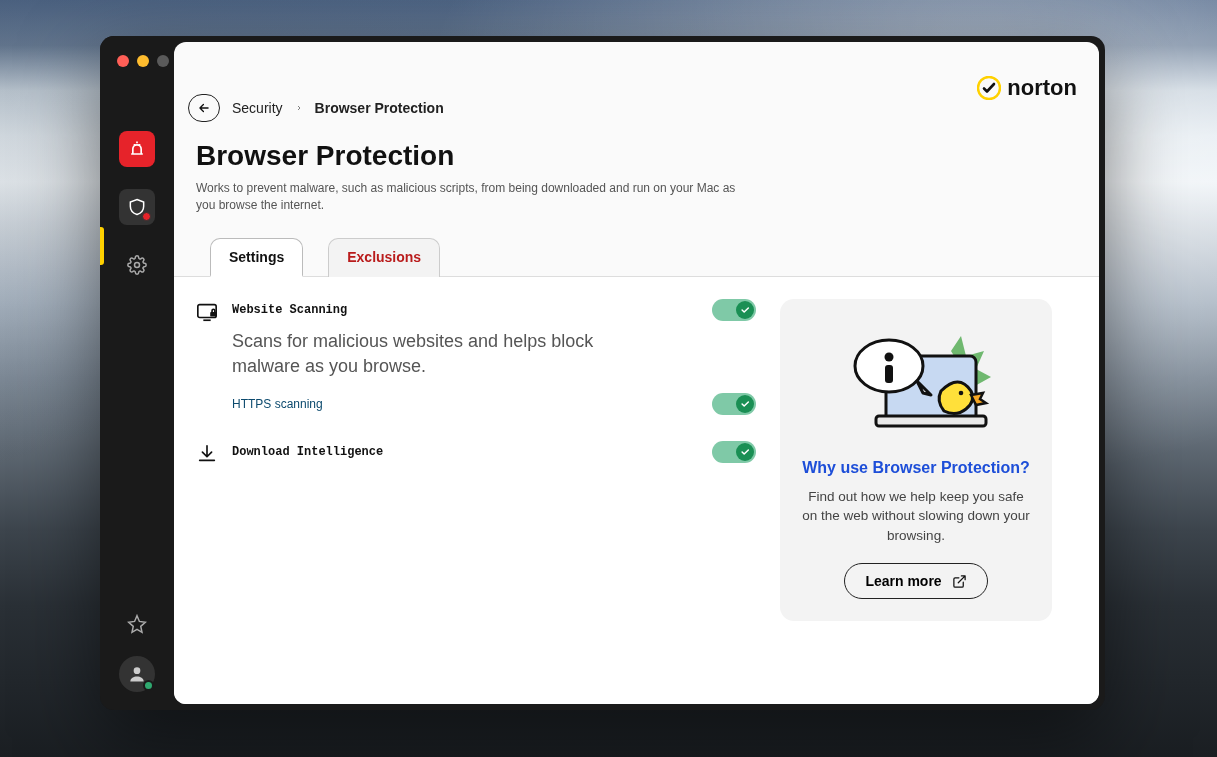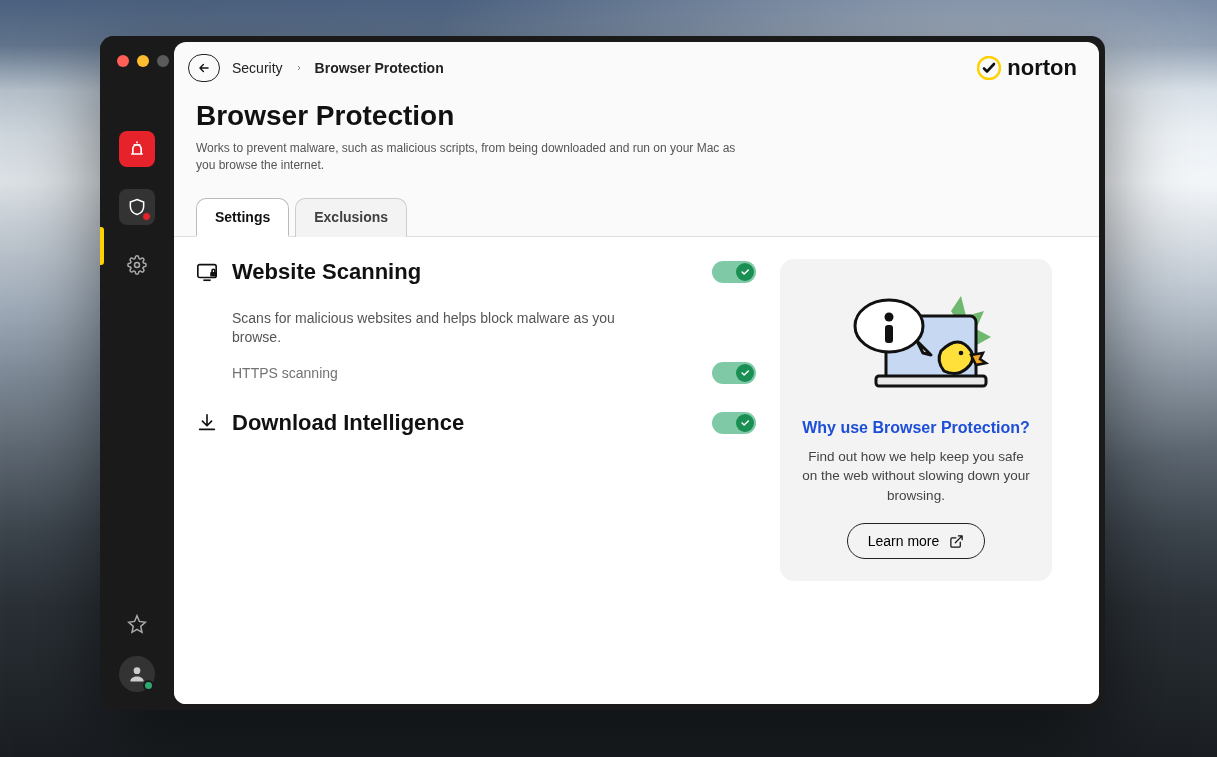--- a/index.html
+++ b/index.html
@@ -29,54 +29,54 @@
   .side-item.active { background:#333; }
   .side-active-bar { position:absolute; left:0; top:191px; width:4px; height:38px; background:#ffd100; border-radius:0 3px 3px 0;}
   .side-icon { width:20px; height:20px; color:#fff; }
   .side-item .badge-dot{position:absolute;right:4px;bottom:4px;width:9px;height:9px;border-radius:50%;background:#e6232a;border:1.5px solid #333;}
   .sidebar-bottom{position:absolute;bottom:18px;left:0;right:0;display:flex;flex-direction:column;align-items:center;gap:18px;}
   .avatar{width:36px;height:36px;border-radius:50%;background:#333;display:flex;align-items:center;justify-content:center;position:relative;}
   .avatar .presence{position:absolute;right:1px;bottom:1px;width:11px;height:11px;border-radius:50%;background:#2fa86f;border:2px solid #1a1a1a;}
   
   .content { flex:1; background:#fafafa; border-radius:12px; margin:6px 6px 6px 0; display:flex; flex-direction:column; position:relative; overflow:hidden;}
   .header { display:flex; align-items:center; justify-content:space-between; padding:12px 22px 0 14px;}
-  .breadcrumb{display:flex;align-items:center;gap:12px;font-size:14px;color:#222;}
+  .breadcrumb{display:flex;align-items:center;gap:12px;font-size:14px;color:#222;margin-top:40px;}
   .back-btn{width:32px;height:28px;border:1.5px solid #222;border-radius:16px;display:flex;align-items:center;justify-content:center;cursor:pointer;background:#fafafa;}
   .crumb-sep{color:#888;}
   .crumb-current{font-weight:700;}
   .brand{display:flex;align-items:center;gap:6px;font-weight:700;font-size:22px;color:#111;}
   .brand-badge{width:24px;height:24px;}
   .page-head{padding:18px 22px 0 22px;}
   .page-title{font-size:28px;font-weight:800;color:#111;margin-bottom:8px;}
   .page-desc{font-size:12px;color:#555;max-width:560px;line-height:1.45;}
-  .tabs{display:flex;gap:6px;padding:22px 22px 0 22px;border-bottom:1px solid #ddd;}
-  .tab{padding:10px 18px;border:1px solid #ccc;border-bottom:none;border-radius:10px 10px 0 0;font-size:14px;font-weight:600;color:#404040;cursor:pointer;background:#f3f3f3;position:relative;top:1px;}
+  .tabs{display:flex;gap:25px;padding:22px 22px 0 36px;border-bottom:1px solid #ddd;}
+  .tab{padding:10px 18px;border:1px solid #ccc;border-bottom:none;border-radius:10px 10px 0 0;font-size:14px;font-weight:600;color:#b91c1c;cursor:pointer;background:#f3f3f3;position:relative;top:1px;}
   .tab.active{background:#fff;color:#111;border-color:#bbb;border-bottom:2px solid #fff;}
   .main-area{display:flex;gap:24px;padding:22px 22px 22px 22px;flex:1;background:#fff;}
   .settings-col{flex:1;max-width:560px;}
   .group{margin-bottom:26px;}
   .group-head{display:flex;align-items:flex-start;gap:14px;}
   .group-icon{width:22px;flex-shrink:0;margin-top:2px;color:#111;}
   .group-body{flex:1;}
   .group-title-row{display:flex;align-items:center;justify-content:space-between;}
-  .group-title{font-size:22px;font-weight:700;color:#111;}
-  .group-desc{font-size:14px;color:#555;margin-top:24px;line-height:1.4;max-width:430px;}
+  .group-title{font-size:12px;font-weight:700;color:#111;font-family:Liberation Mono, monospace;}
+  .group-desc{font-size:18px;color:#555;margin-top:8px;line-height:1.4;max-width:430px;}
   .subrow{display:flex;align-items:center;justify-content:space-between;margin-top:14px;}
-  .subrow .label{font-size:14px;color:#737373;display:flex;align-items:center;gap:8px;}
+  .subrow .label{font-size:12px;color:#0c4a6e;display:flex;align-items:center;gap:8px;}
   .info-icon{width:15px;height:15px;color:#555;}
   
   .toggle{width:44px;height:22px;border-radius:12px;background:#7fc9a7;position:relative;cursor:pointer;flex-shrink:0;}
   .toggle .knob{position:absolute;right:2px;top:2px;width:18px;height:18px;border-radius:50%;background:#1a8f54;display:flex;align-items:center;justify-content:center;}
   .toggle .knob svg{width:10px;height:10px;color:#fff;}
   
   .info-card{width:272px;background:#f3f3f3;border-radius:14px;padding:22px 20px;display:flex;flex-direction:column;align-items:center;text-align:center;align-self:flex-start;}
   .illus{width:170px;height:120px;margin-bottom:18px;position:relative;}
   .card-title{font-size:16px;font-weight:700;color:#1d4ed8;margin-bottom:10px;}
   .card-desc{font-size:13.5px;color:#444;line-height:1.45;margin-bottom:18px;}
-  .learn-btn{border:1.5px solid #222;background:#f3f3f3;border-radius:22px;padding:9px 20px;font-size:14px;font-weight:400;display:flex;align-items:center;gap:10px;cursor:pointer;}
+  .learn-btn{border:1.5px solid #222;background:#f3f3f3;border-radius:22px;padding:9px 20px;font-size:14px;font-weight:700;display:flex;align-items:center;gap:10px;cursor:pointer;}
   .ext-icon{width:15px;height:15px;}
 </style>
 </head>
 <body>
 
 <div class="desktop-strip"></div>
 
 <div class="app-window">
 
   <div class="traffic">

